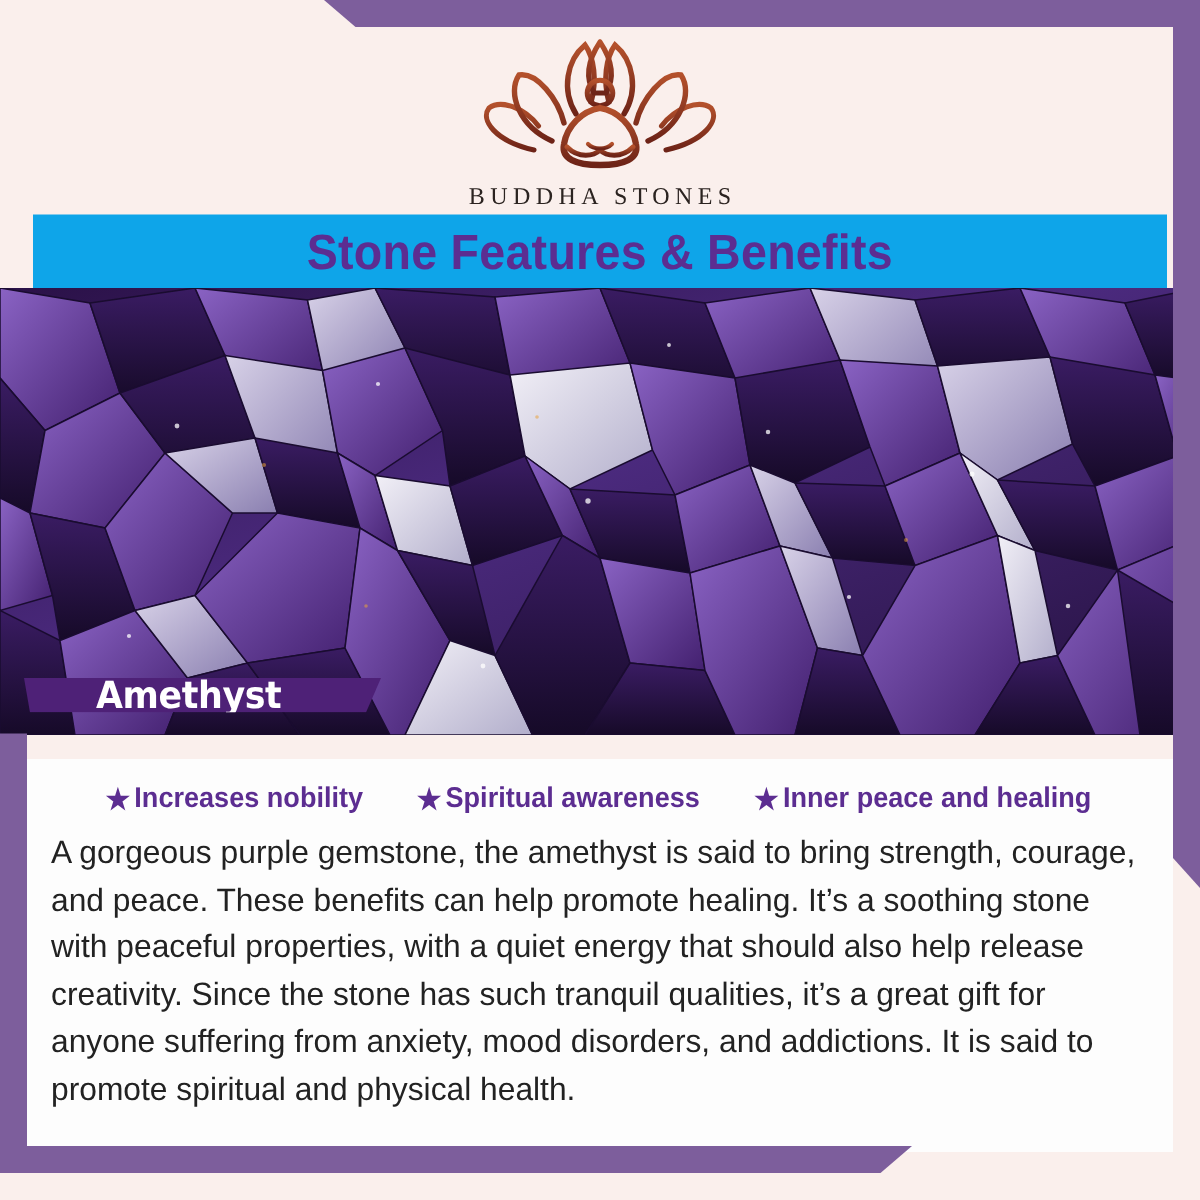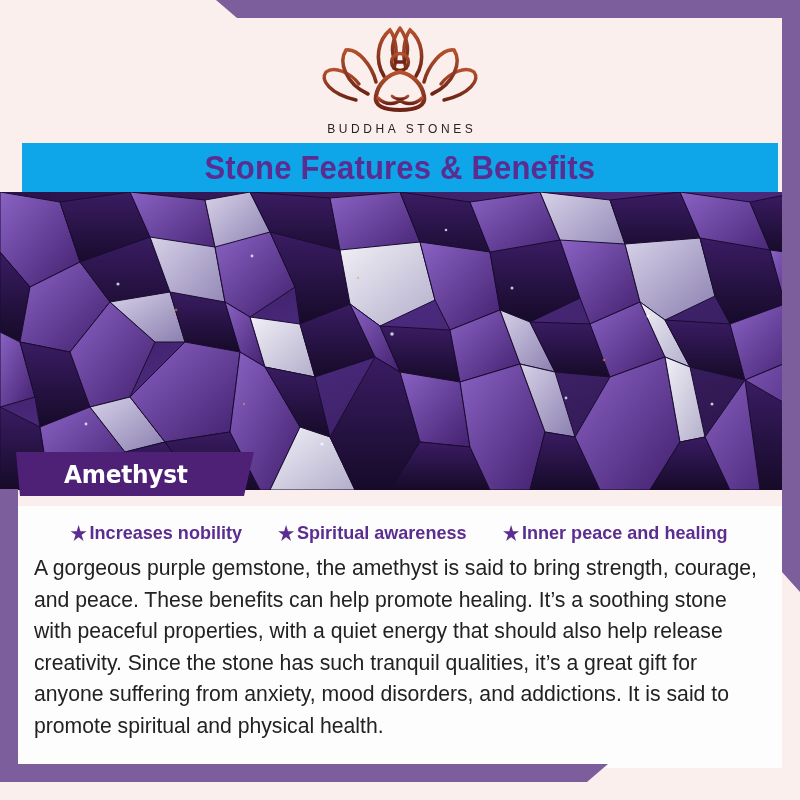--- a/index.html
+++ b/index.html
@@ -80,22 +80,22 @@
     width: 800px;
     text-align: center;
   }
   .logo-mark {
     display: block;
     margin: 0 auto;
   }
   .logo-word {
     display: block;
     margin-top: 4px;
-    font-family: Liberation Sans, sans-serif;
-    font-size: 12px;
+    font-family: Liberation Serif, serif;
+    font-size: 16px;
     letter-spacing: 3.6px;
     color: #2b2320;
     text-indent: 3.6px;
   }
   .title-band {
     position: absolute;
     left: 22px;
     top: 143px;
     width: 756px;
     height: 49px;
@@ -129,21 +129,21 @@
     width: 800px;
     height: 298px;
   }
 
   
   .stone-banner {
     position: absolute;
     left: 16px;
     top: 452px;
     width: 238px;
-    height: 44px;
+    height: 23px;
     background: #4e2177;
     clip-path: polygon(0 0, 100% 0, calc(100% - 10px) 100%, 4px 100%);
     display: flex;
     align-items: center;
     z-index: 5;
   }
   .stone-banner-text {
     margin-left: 48px;
     color: #ffffff;
     font-size: 25px;

